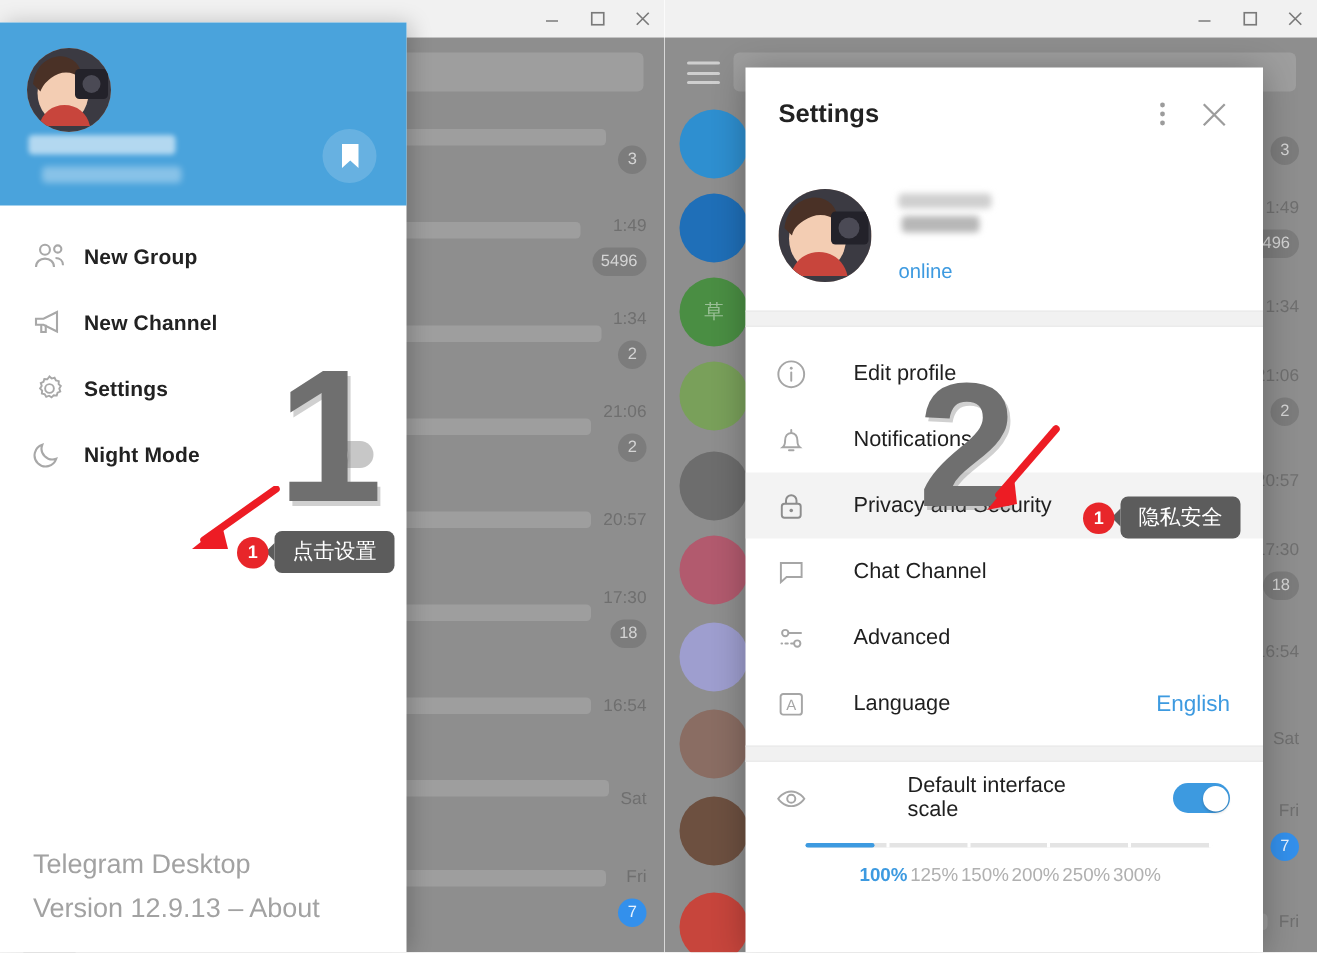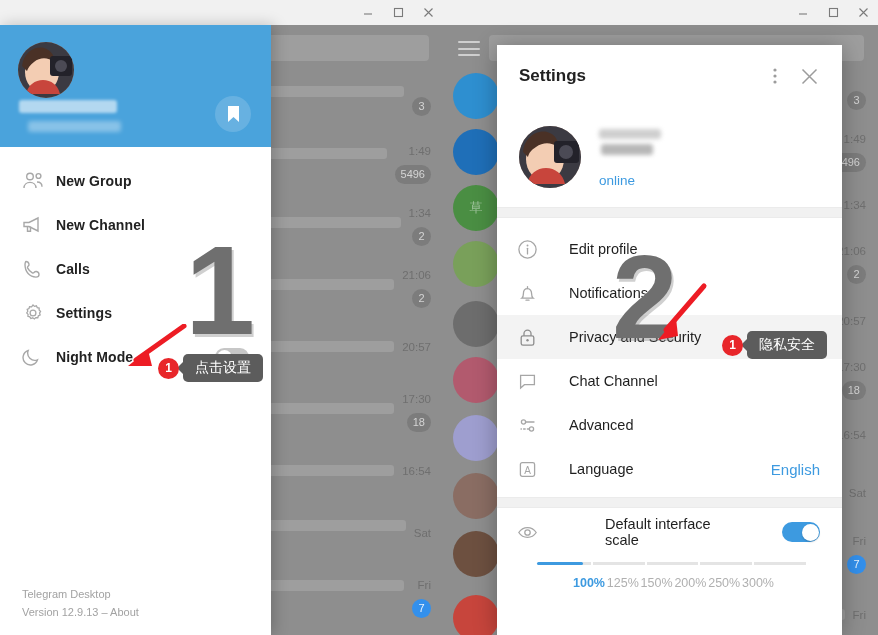--- a/index.html
+++ b/index.html
@@ -66,21 +66,21 @@
   .chat-time { font-size: 11.5px; color: #6f6f6f; margin-bottom: 7px; white-space:nowrap; }
   .badge {
     display: inline-block; min-width: 19px; height: 19px; line-height: 19px;
     border-radius: 10px; background: #7c7c7c; color: #d4d4d4;
     font-size: 11px; text-align: center; padding: 0 6px;
   }
   .badge.blue { background: #3390ec; color: #eaf4ff; }
 
   
   .menu-panel {
-    position: absolute; top: 25px; left: 0; width: 271px; bottom: 0;
+    position: absolute; top: 15px; left: 0; width: 271px; bottom: 0;
     background: #ffffff; z-index: 5;
     box-shadow: 3px 0 14px rgba(0,0,0,.22);
   }
   .menu-header {
     position: relative; height: 122px; background: #4aa3dc;
     padding: 17px 18px 0 18px;
   }
   .menu-avatar {
     width: 56px; height: 56px; border-radius: 50%; overflow: hidden;
     background: #c0a090;
@@ -121,21 +121,21 @@
     width: 34px; height: 18px; border-radius: 9px; background: #c7c7c7;
   }
   .toggle .knob {
     position:absolute; top: 1.5px; left: 1.5px;
     width: 15px; height: 15px; border-radius: 50%; background:#fff;
     box-shadow: 0 1px 2px rgba(0,0,0,.25);
   }
   .menu-footer {
     position: absolute; left: 22px; bottom: 14px; line-height: 1.65;
   }
-  .menu-footer div { font-size: 11px; color: #a2a2a2; }
+  .menu-footer div { font-size: 18px; color: #a2a2a2; }
 
   
   .step-num {
     position: absolute; z-index: 6; pointer-events: none;
     font-family: "Liberation Sans", "DejaVu Sans", sans-serif;
     font-weight: 700; color: #6f6f6f;
     text-shadow: 2px 3px 0 rgba(120,120,120,.35);
     line-height: 1;
   }
   .step-1 { left: 185px; top: 228px; font-size: 126px; }
@@ -412,28 +412,20 @@
           <span class="menu-ico">
             <svg width="22" height="20" viewBox="0 0 22 20" fill="none" stroke="#a8a8a8" stroke-width="1.4">
               <path d="M2 7.5h5l9-4.5v13l-9-4.5H2z"></path>
                 <path d="M5.5 11.5v4.8h3v-4.8"></path>
             </svg>
           </span>
           <span class="menu-label">New Channel</span>
         </div>
 
 
-        <div class="menu-item">
-          <span class="menu-ico">
-            <svg width="22" height="20" viewBox="0 0 22 20" fill="none" stroke="#a8a8a8" stroke-width="1.4">
-              <path d="M4 2.5c1.6 0 2.6 1 3 2.6.3 1.4-.6 2-1.3 2.6-.3.3-.3.8 0 1.4 1 2 2.6 3.7 4.6 4.7.6.3 1.1.3 1.4 0 .7-.7 1.3-1.6 2.7-1.3 1.6.4 2.6 1.4 2.6 3 0 1.7-1.4 2.6-3 2.6C7.6 18 3 13 3 5.6c0-1.7.6-3.1 1-3.1z"></path>
-            </svg>
-          </span>
-          <span class="menu-label">Calls</span>
-        </div>
 
         <div class="menu-item">
           <span class="menu-ico">
             <svg width="22" height="20" viewBox="0 0 22 22" fill="none" stroke="#a8a8a8" stroke-width="1.4">
               <circle cx="11" cy="11" r="3.2"></circle>
               <path d="M11 2.2l1.6 1.5 2.1-.6 1 2 2.1.5-.1 2.2 1.6 1.4-1.1 1.9.7 2.1-2 .9-.6 2.1-2.2-.2-1.6 1.5-1.8-1.2-2.1.8-1.1-1.9-2.1-.5.2-2.2-1.5-1.6 1.2-1.8-.7-2.1 2-.9.6-2.1 2.2.2z"></path>
             </svg>
           </span>
           <span class="menu-label">Settings</span>
         </div>

